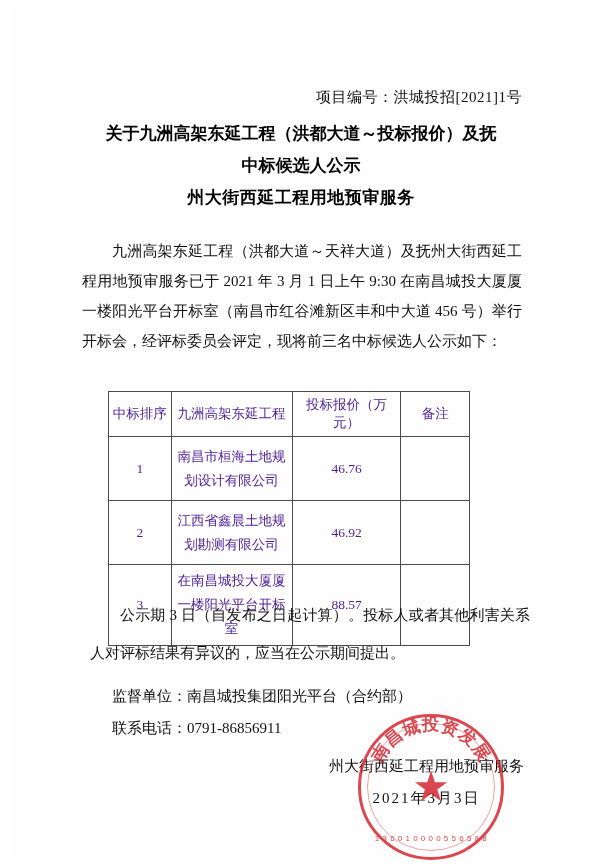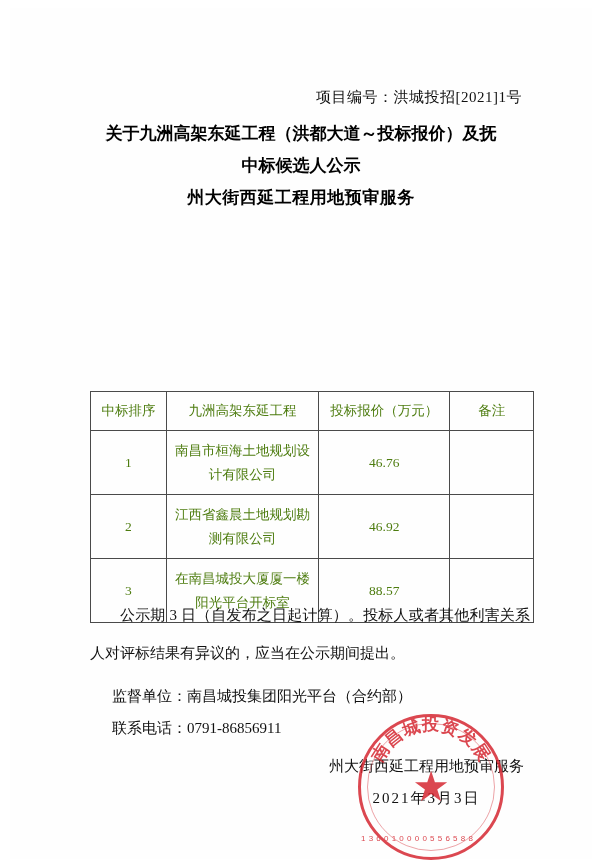--- a/index.html
+++ b/index.html
@@ -59,26 +59,26 @@
     font-size: 15px;
     line-height: 30px;
     color: #111;
     text-align: justify;
   }
   .indent {
     text-indent: 30px;
   }
   table.bid-table {
     position: absolute;
-    left: 80px;
+    left: 98px;
     top: 383px;
-    width: 444px;
+    width: 362px;
     border-collapse: collapse;
     font-size: 13px;
-    color: #4d7c0f;
+    color: #4c1d95;
   }
   table.bid-table td, table.bid-table th {
     border: 1px solid #4a4a4a;
     text-align: center;
     vertical-align: middle;
     font-weight: normal;
     padding: 4px 2px;
   }
   table.bid-table thead td {
     height: 30px;
@@ -168,40 +168,42 @@
     font-family: "Liberation Sans", sans-serif;
     font-weight: bold;
     font-size: 17px;
     letter-spacing: 1px;
   }
   .stamp .bottom-text {
     position: absolute;
     left: 0;
     bottom: 14px;
     width: 100%;
+    text-align: center;
     font-size: 8px;
     color: #d4202a;
     font-family: "Liberation Sans", sans-serif;
     letter-spacing: 0.5px;
   }
 </style>
 </head>
 <body>
 
 <div class="page">
   <div class="sheet">
 
     <div class="doc-number">项目编号：洪城投招[2021]1号</div>
 
     <div class="title">
       <span class="line l1">关于九洲高架东延工程（洪都大道～投标报价）及抚</span>
       <span class="line l3">中标候选人公示</span>
       <span class="line l2">州大街西延工程用地预审服务</span>
     </div>
 
+    <div class="body-text indent">九洲高架东延工程（洪都大道～天祥大道）及抚州大街西延工程用地预审服务已于 2021 年 3 月 1 日上午 9:30 在南昌城投大厦厦一楼阳光平台开标室（南昌市红谷滩新区丰和中大道 456 号）举行开标会，经评标委员会评定，现将前三名中标候选人公示如下：</div>
 
     <table class="bid-table">
       <thead>
         <tr>
           <td class="col-rank">中标排序</td>
           <td class="col-name">九洲高架东延工程</td>
           <td class="col-price">投标报价（万元）</td>
           <td class="col-note">备注</td>
         </tr>
       </thead>

